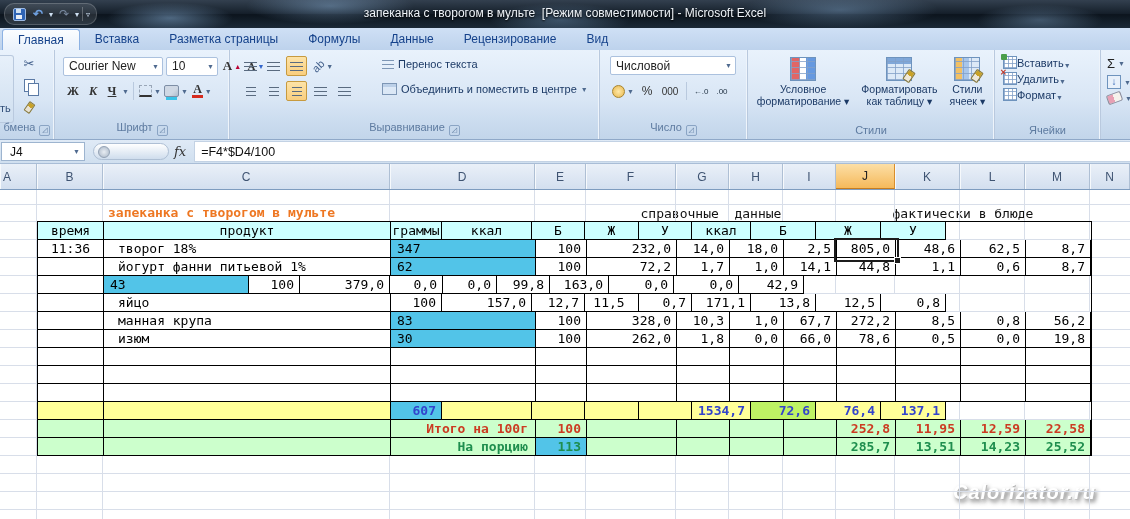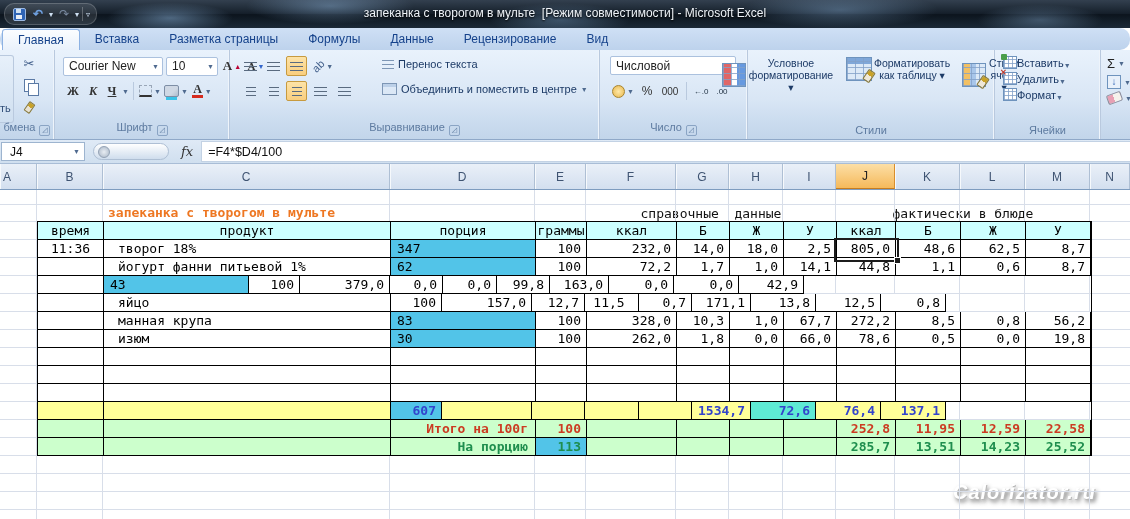--- a/index.html
+++ b/index.html
@@ -22,21 +22,21 @@
     font-size:12px;line-height:16px;color:#cfe0f2;}
   .i-floppy{width:11px;height:11px;background:#2f64b5;border:1px solid #9db9e0;border-radius:2px;position:relative;}
   .i-floppy:before{content:"";position:absolute;left:2px;top:0;width:5px;height:4px;background:#cfe0f2;}
   .i-floppy:after{content:"";position:absolute;left:2px;bottom:1px;width:6px;height:4px;background:#e8eef7;}
   .undo{color:#6fa0e0;font-weight:bold;}
   .redo{color:#7a8aa0;}
   .qsep{width:1px;height:14px;background:rgba(255,255,255,.25);}
   .qdrop{font-size:8px;color:#cfe0f2;}
   
   .tabstrip{position:absolute;left:0;top:28px;width:1130px;height:22px;
-    background:linear-gradient(#cfe0f5,#bdd2ec);display:flex;align-items:flex-end;padding-left:2px;box-sizing:border-box;border-radius:10px;}
+    background:linear-gradient(#cfe0f5,#bdd2ec);display:flex;align-items:flex-end;padding-left:2px;box-sizing:border-box;}
   .tab{height:21px;line-height:21px;padding:0 15px;font-size:12px;color:#15428b;white-space:nowrap;}
   .tab.active{background:linear-gradient(#fbfdff,#e9f1fb);border:1px solid #8db2e3;border-bottom:none;
     border-radius:3px 3px 0 0;height:20px;line-height:20px;}
   
   .ribbon{position:absolute;left:0;top:50px;width:1130px;height:89px;
     background:linear-gradient(#e9f2fc,#d9e6f5 55%,#cbdcef 80%,#c2d5ea);
     border-bottom:1px solid #8fa8c8;display:flex;}
   .group{position:relative;height:100%;box-sizing:border-box;border-right:1px solid #b9c9de;
     box-shadow:inset -1px 0 0 #eef4fb;flex:0 0 auto;}
   .glabel{position:absolute;left:0;right:0;bottom:3px;text-align:center;font-size:11px;color:#5e7ba0;white-space:nowrap;}
@@ -89,21 +89,21 @@
      linear-gradient(#bcd0e8 0 3px,transparent 3px);position:relative;}
   
   .g-num{width:148px;}
   .nr1{position:absolute;left:10px;top:6px;}
   .nformat{width:126px;}
   .nr2{position:absolute;left:10px;top:31px;display:flex;gap:1px;align-items:center;}
   .i-coin{width:11px;height:11px;border-radius:50%;background:radial-gradient(#ffe9a8,#e8b64c);border:1px solid #a8842e;}
   .dec{font-size:8px;letter-spacing:0;color:#234;}
   
   .g-styles{width:247px;display:flex;align-items:flex-start;justify-content:center;gap:4px;padding-top:5px;}
-  .bigbtn{display:flex;flex-direction:row;align-items:center;gap:2px;padding:2px 4px;border-radius:3px;}
+  .bigbtn{display:flex;flex-direction:column;align-items:center;gap:2px;padding:2px 4px;border-radius:3px;}
   .biglbl{font-size:10.5px;color:#1c3a66;text-align:center;line-height:12px;white-space:pre-line;}
   .ig{border:1px solid #6e93bd;width:24px;height:22px;background-color:#fff;
     background-image:
       repeating-linear-gradient(0deg,rgba(130,160,200,.8) 0 1px,transparent 1px 6px),
       repeating-linear-gradient(90deg,rgba(130,160,200,.8) 0 1px,transparent 1px 8px);}
   .ig.cf{background-image:
       repeating-linear-gradient(0deg,rgba(130,160,200,.8) 0 1px,transparent 1px 6px),
       repeating-linear-gradient(90deg,rgba(130,160,200,.8) 0 1px,transparent 1px 8px),
       linear-gradient(90deg,#e06666 0 38%,#fff 38% 62%,#6699e0 62%);}
   .ig.ft{background-image:
@@ -135,21 +135,21 @@
   
   .fbar{position:absolute;left:0;top:140px;width:1130px;height:24px;
     background:linear-gradient(#dfeaf6,#d0dfef);border-bottom:1px solid #a9bdd6;box-sizing:border-box;
     display:flex;align-items:center;}
   .namebox{width:84px;height:19px;background:#fff;border:1px solid #9db4cf;margin-left:1px;
     display:flex;align-items:center;justify-content:space-between;padding:0 4px 0 8px;box-sizing:border-box;
     font-size:12px;color:#111;}
   .pill{width:76px;height:17px;margin-left:8px;border-radius:9px;background:linear-gradient(#ffffff,#cfdded);
     border:1px solid #aebfd4;display:flex;align-items:center;padding-left:4px;box-sizing:border-box;}
   .dot{width:10px;height:10px;border-radius:50%;background:radial-gradient(#e8edf3,#a9b6c6);border:1px solid #93a2b5;}
-  .fx{font-family:"DejaVu Serif",serif;font-style:italic;font-size:13px;color:#333;margin:0 8px 0 12px;}
+  .fx{font-family:"DejaVu Serif",serif;font-style:italic;font-size:13px;color:#333;margin:0 8px 0 5px;}
   .fml{flex:1;height:19px;background:#fff;border:1px solid #c3d2e4;border-right:none;
     font-size:12.5px;color:#111;display:flex;align-items:center;padding-left:6px;}
   
   .colheads{position:absolute;left:0;top:164px;width:1130px;height:26px;display:flex;
     border-bottom:1px solid #7e9cbf;box-sizing:border-box;background:linear-gradient(#eaf0f8,#d3dfef);}
   .ch{height:100%;box-sizing:border-box;border-right:1px solid #aebfd4;box-shadow:inset 1px 0 0 #f6f9fc;
     display:flex;align-items:center;justify-content:center;font-size:12px;color:#3f5472;
     background:linear-gradient(#eaf0f8,#d3dfef);}
   .ch.first{justify-content:flex-start;padding-left:3px;}
   .ch.sel{background:linear-gradient(#fcdfa6,#f5b95b);border-right-color:#d98e2c;box-shadow:none;
@@ -450,21 +450,20 @@
     <div class="hline" style="top: 229px;"></div>
     <div class="hline" style="top: 247px;"></div>
     <div class="hline" style="top: 265px;"></div>
     <div class="hline" style="top: 283px;"></div>
     <div class="hline" style="top: 301px;"></div>
     <div class="hline" style="top: 319px;"></div>
     <div class="tbl">
       <div class="trow">
         <div class="tc mono hd" style="width: 66px;">время</div>
         <div class="tc mono hd" style="width: 287px;">продукт</div>
-        <div class="tc mono hd" style="width: 145px;">порция</div>
         <div class="tc mono hd" style="width: 51px;">граммы</div>
         <div class="tc mono hd" style="width: 90px;">ккал</div>
         <div class="tc mono hd" style="width: 53px;">Б</div>
         <div class="tc mono hd" style="width: 54px;">Ж</div>
         <div class="tc mono hd" style="width: 53px;">У</div>
         <div class="tc mono hd" style="width: 59px;">ккал</div>
         <div class="tc mono hd" style="width: 65px;">Б</div>
         <div class="tc mono hd" style="width: 65px;">Ж</div>
         <div class="tc mono hd" style="width: 65px;">У</div>
       </div>
@@ -594,21 +593,21 @@
       </div>
       <div class="trow">
         <div class="tc mono" style="width: 66px; background: rgb(255, 255, 153);"></div>
         <div class="tc mono" style="width: 287px; background: rgb(255, 255, 153);"></div>
         <div class="tc mono c-tot" style="width: 51px; background: rgb(82, 196, 232); color: rgb(51, 68, 204);">607</div>
         <div class="tc mono" style="width: 90px; background: rgb(255, 255, 153);"></div>
         <div class="tc mono" style="width: 53px; background: rgb(255, 255, 153);"></div>
         <div class="tc mono" style="width: 54px; background: rgb(255, 255, 153);"></div>
         <div class="tc mono" style="width: 53px; background: rgb(255, 255, 153);"></div>
         <div class="tc mono c-tot" style="width: 59px; background: rgb(255, 255, 153); color: rgb(51, 68, 204);">1534,7</div>
-        <div class="tc mono c-tot" style="width: 65px; background: #5eead4; color: rgb(51, 68, 204);">72,6</div>
+        <div class="tc mono c-tot" style="width: 65px; background: #bef264; color: rgb(51, 68, 204);">72,6</div>
         <div class="tc mono c-tot" style="width: 65px; background: rgb(255, 255, 153); color: rgb(51, 68, 204);">76,4</div>
         <div class="tc mono c-tot" style="width: 65px; background: rgb(255, 255, 153); color: rgb(51, 68, 204);">137,1</div>
       </div>
       <div class="trow">
         <div class="tc mono" style="width: 66px; background: rgb(204, 255, 204);"></div>
         <div class="tc mono" style="width: 287px; background: rgb(204, 255, 204);"></div>
         <div class="tc mono c-lbl" style="width: 145px; background: rgb(204, 255, 204); color: rgb(204, 59, 34);">Итого на 100г</div>
         <div class="tc mono c-tot" style="width: 51px; background: rgb(204, 255, 204); color: rgb(204, 59, 34);">100</div>
         <div class="tc mono" style="width: 90px; background: rgb(204, 255, 204);"></div>
         <div class="tc mono" style="width: 53px; background: rgb(204, 255, 204);"></div>

